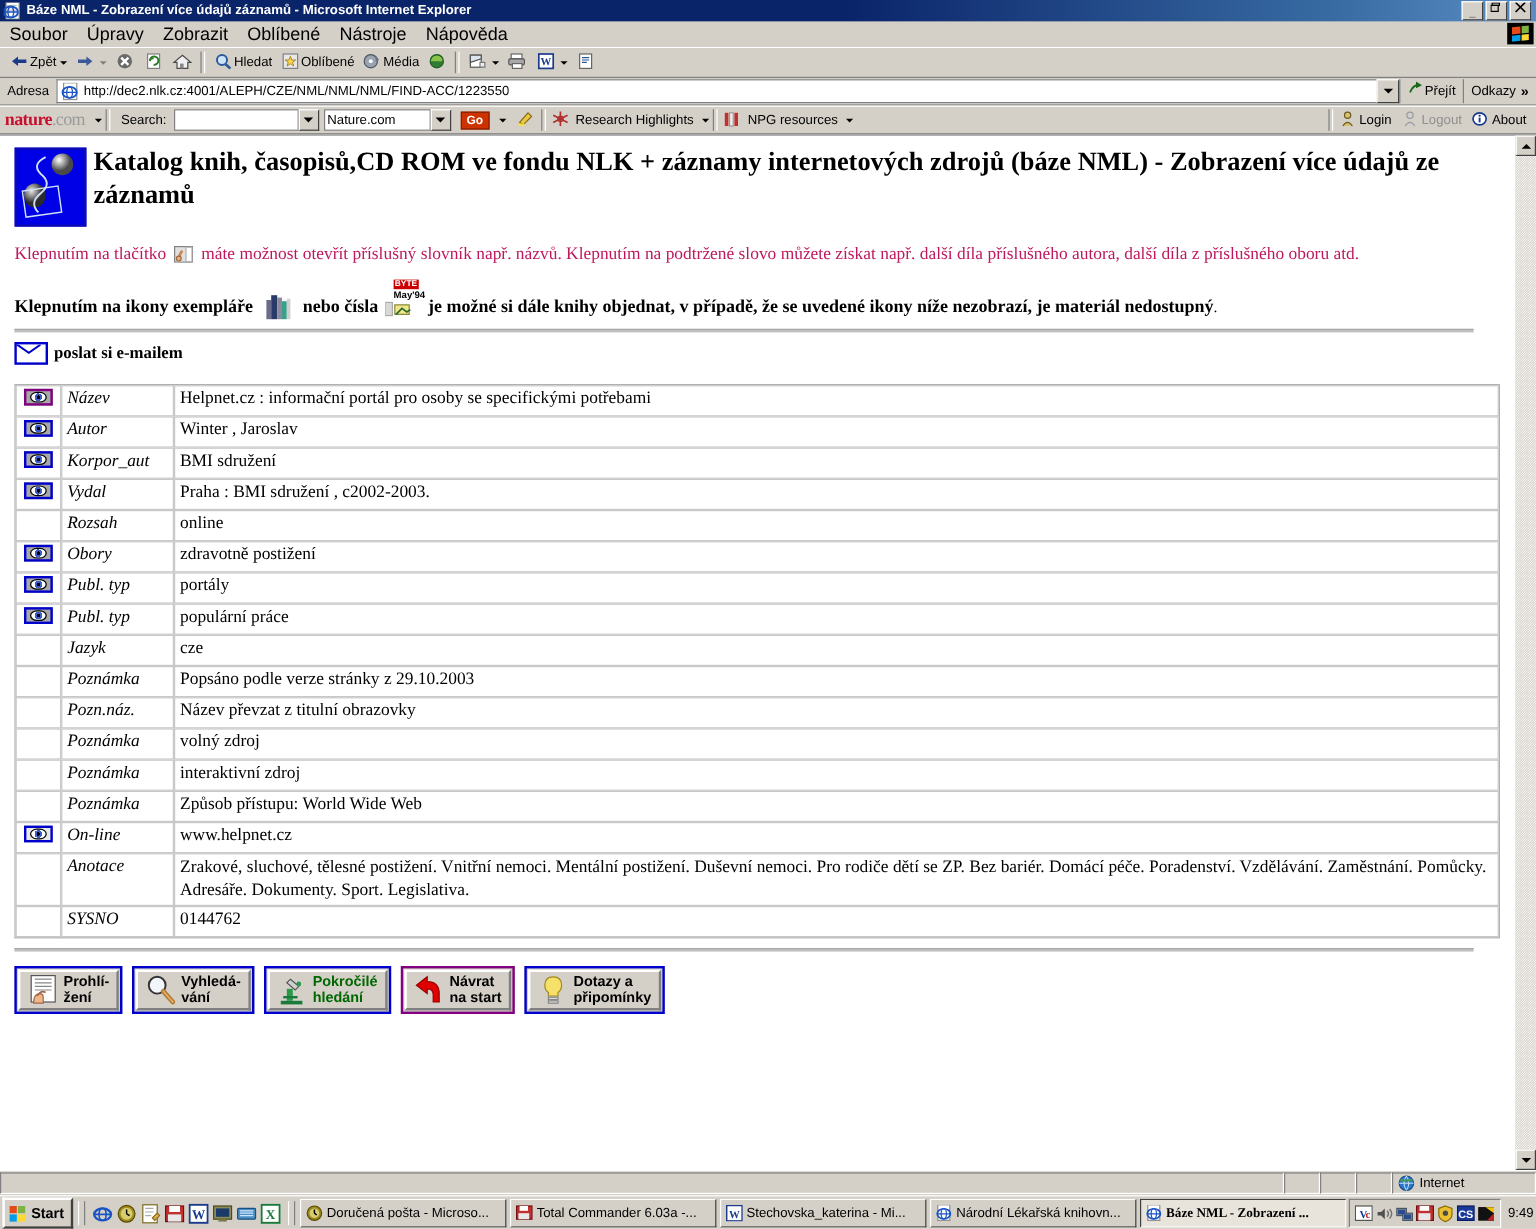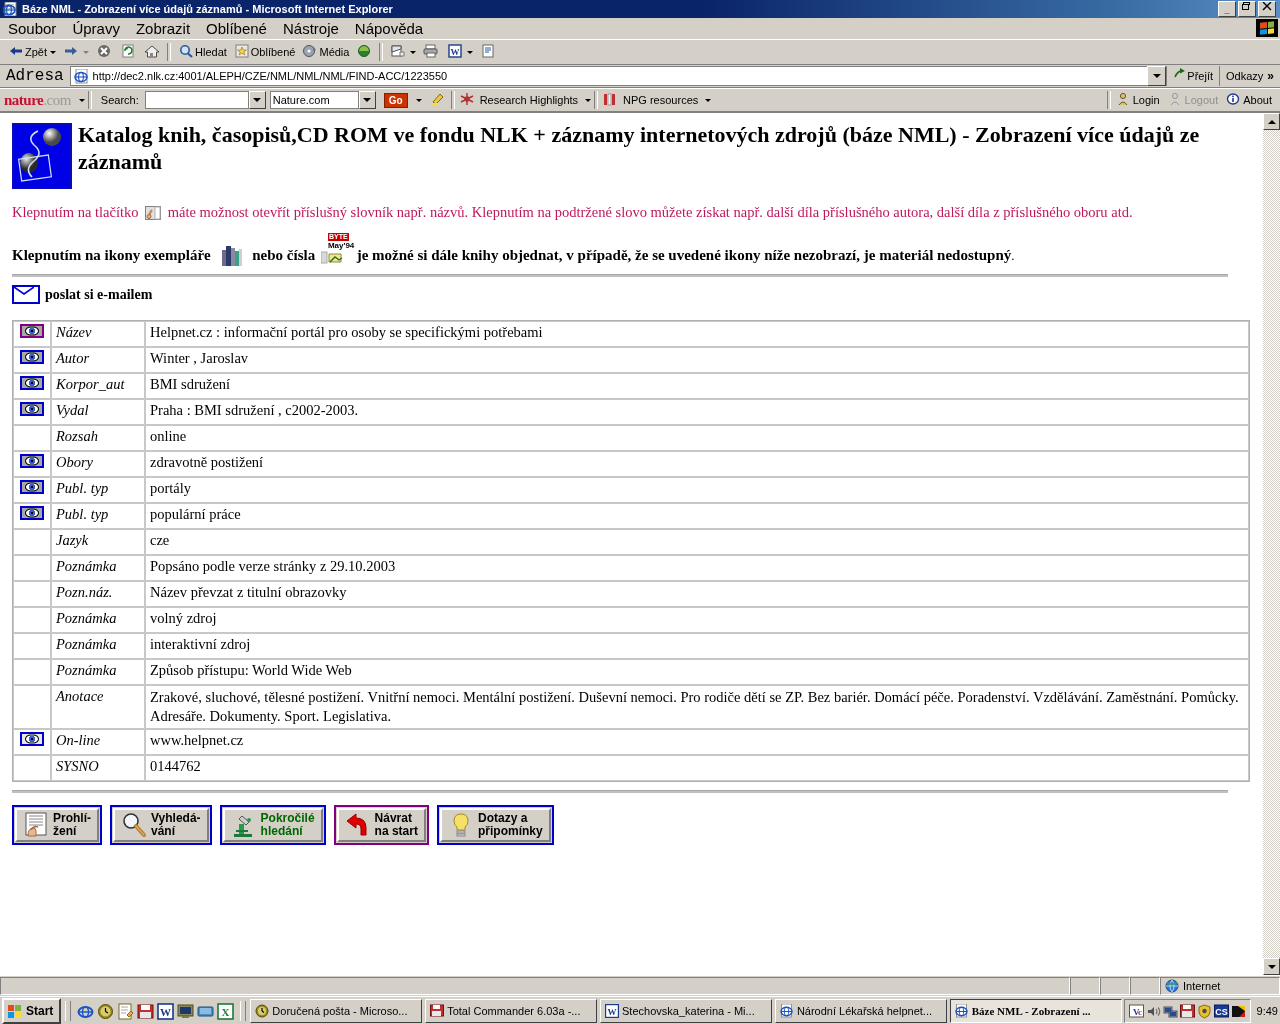--- a/index.html
+++ b/index.html
@@ -53,21 +53,21 @@
   .tbitem.dim{color:#808080;}
   .tbsep{width:2px;height:18px;border-left:1px solid #808080;border-right:1px solid #fff;margin:0 3px;}
   .arrow-dn{width:0;height:0;border-left:3px solid transparent;border-right:3px solid transparent;border-top:3px solid #000;margin-left:3px;}
   .arrow-dn.dim{border-top-color:#808080;}
   .ico{width:18px;height:18px;display:inline-block;position:relative;flex:none;}
   
   .addrbar{
     height:22px;background:#d4d0c8;display:flex;align-items:center;
     border-bottom:1px solid #808080;padding-left:4px;
   }
-  .addrlabel{font-size:16px;padding:0 6px 0 2px;color:#000;font-family:Liberation Mono, monospace;}
+  .addrlabel{font-size:11px;padding:0 6px 0 2px;color:#000;}
   .addrbox{
     flex:1;height:18px;background:#fff;border:1px solid #808080;
     border-right:none;display:flex;align-items:center;position:relative;
   }
   .addrbox .favicon{width:16px;height:15px;margin:0 3px;flex:none;}
   .addrtext{font-size:11px;color:#000;white-space:nowrap;overflow:hidden;}
   .addrdrop{
     width:17px;height:18px;background:#d4d0c8;
     border-top:1px solid #fff;border-left:1px solid #fff;
     border-right:1px solid #404040;border-bottom:1px solid #404040;
@@ -611,28 +611,28 @@
             <td class="c-icon"></td>
             <td class="c-label">Poznámka</td>
             <td class="c-val">interaktivní zdroj</td>
           </tr>
           <tr>
             <td class="c-icon"></td>
             <td class="c-label">Poznámka</td>
             <td class="c-val">Způsob přístupu: World Wide Web</td>
           </tr>
           <tr>
+            <td class="c-icon"><span class="eye plain" style="background:#e8e8e8;"></span></td>
+            <td class="c-label">On-line</td>
+            <td class="c-val">www.helpnet.cz</td>
+          </tr>
+          <tr>
             <td class="c-icon"></td>
             <td class="c-label">Anotace</td>
             <td class="c-val" style="line-height:19px;">Zrakové, sluchové, tělesné postižení. Vnitřní nemoci. Mentální postižení. Duševní nemoci. Pro rodiče dětí se ZP. Bez bariér. Domácí péče. Poradenství. Vzdělávání. Zaměstnání. Pomůcky. Adresáře. Dokumenty. Sport. Legislativa.</td>
-          </tr>
-          <tr>
-            <td class="c-icon"><span class="eye plain" style="background:#e8e8e8;"></span></td>
-            <td class="c-label">On-line</td>
-            <td class="c-val">www.helpnet.cz</td>
           </tr>
           <tr>
             <td class="c-icon"></td>
             <td class="c-label">SYSNO</td>
             <td class="c-val">0144762</td>
           </tr>
         </tbody>
       </table>
 
       <div class="hr" style="margin-top:8px;"></div>
@@ -847,21 +847,21 @@
       </span>
       <span class="taskbtn">
         <span class="ti">
           <svg width="14" height="14" viewBox="0 0 14 14">
               <rect x="1.5" y="0" width="10" height="13" fill="#fff" stroke="#909090"></rect>
               <ellipse cx="6.5" cy="7.5" rx="5.5" ry="4.2" fill="none" stroke="#1a53c4" stroke-width="1.4"></ellipse>
               <ellipse cx="6.5" cy="7.5" rx="2.2" ry="4.2" fill="none" stroke="#1a53c4" stroke-width="1"></ellipse>
               <path d="M1 7.5 H12" stroke="#1a53c4" stroke-width="1"></path>
             </svg>
         </span>
-        <span>Národní Lékařská helpnet...</span>
+        <span>Národní Lékařská knihovn...</span>
       </span>
       <span class="taskbtn active">
         <span class="ti">
           <svg width="14" height="14" viewBox="0 0 14 14">
               <rect x="1.5" y="0" width="10" height="13" fill="#fff" stroke="#909090"></rect>
               <ellipse cx="6.5" cy="7.5" rx="5.5" ry="4.2" fill="none" stroke="#1a53c4" stroke-width="1.4"></ellipse>
               <ellipse cx="6.5" cy="7.5" rx="2.2" ry="4.2" fill="none" stroke="#1a53c4" stroke-width="1"></ellipse>
               <path d="M1 7.5 H12" stroke="#1a53c4" stroke-width="1"></path>
             </svg>
         </span>

